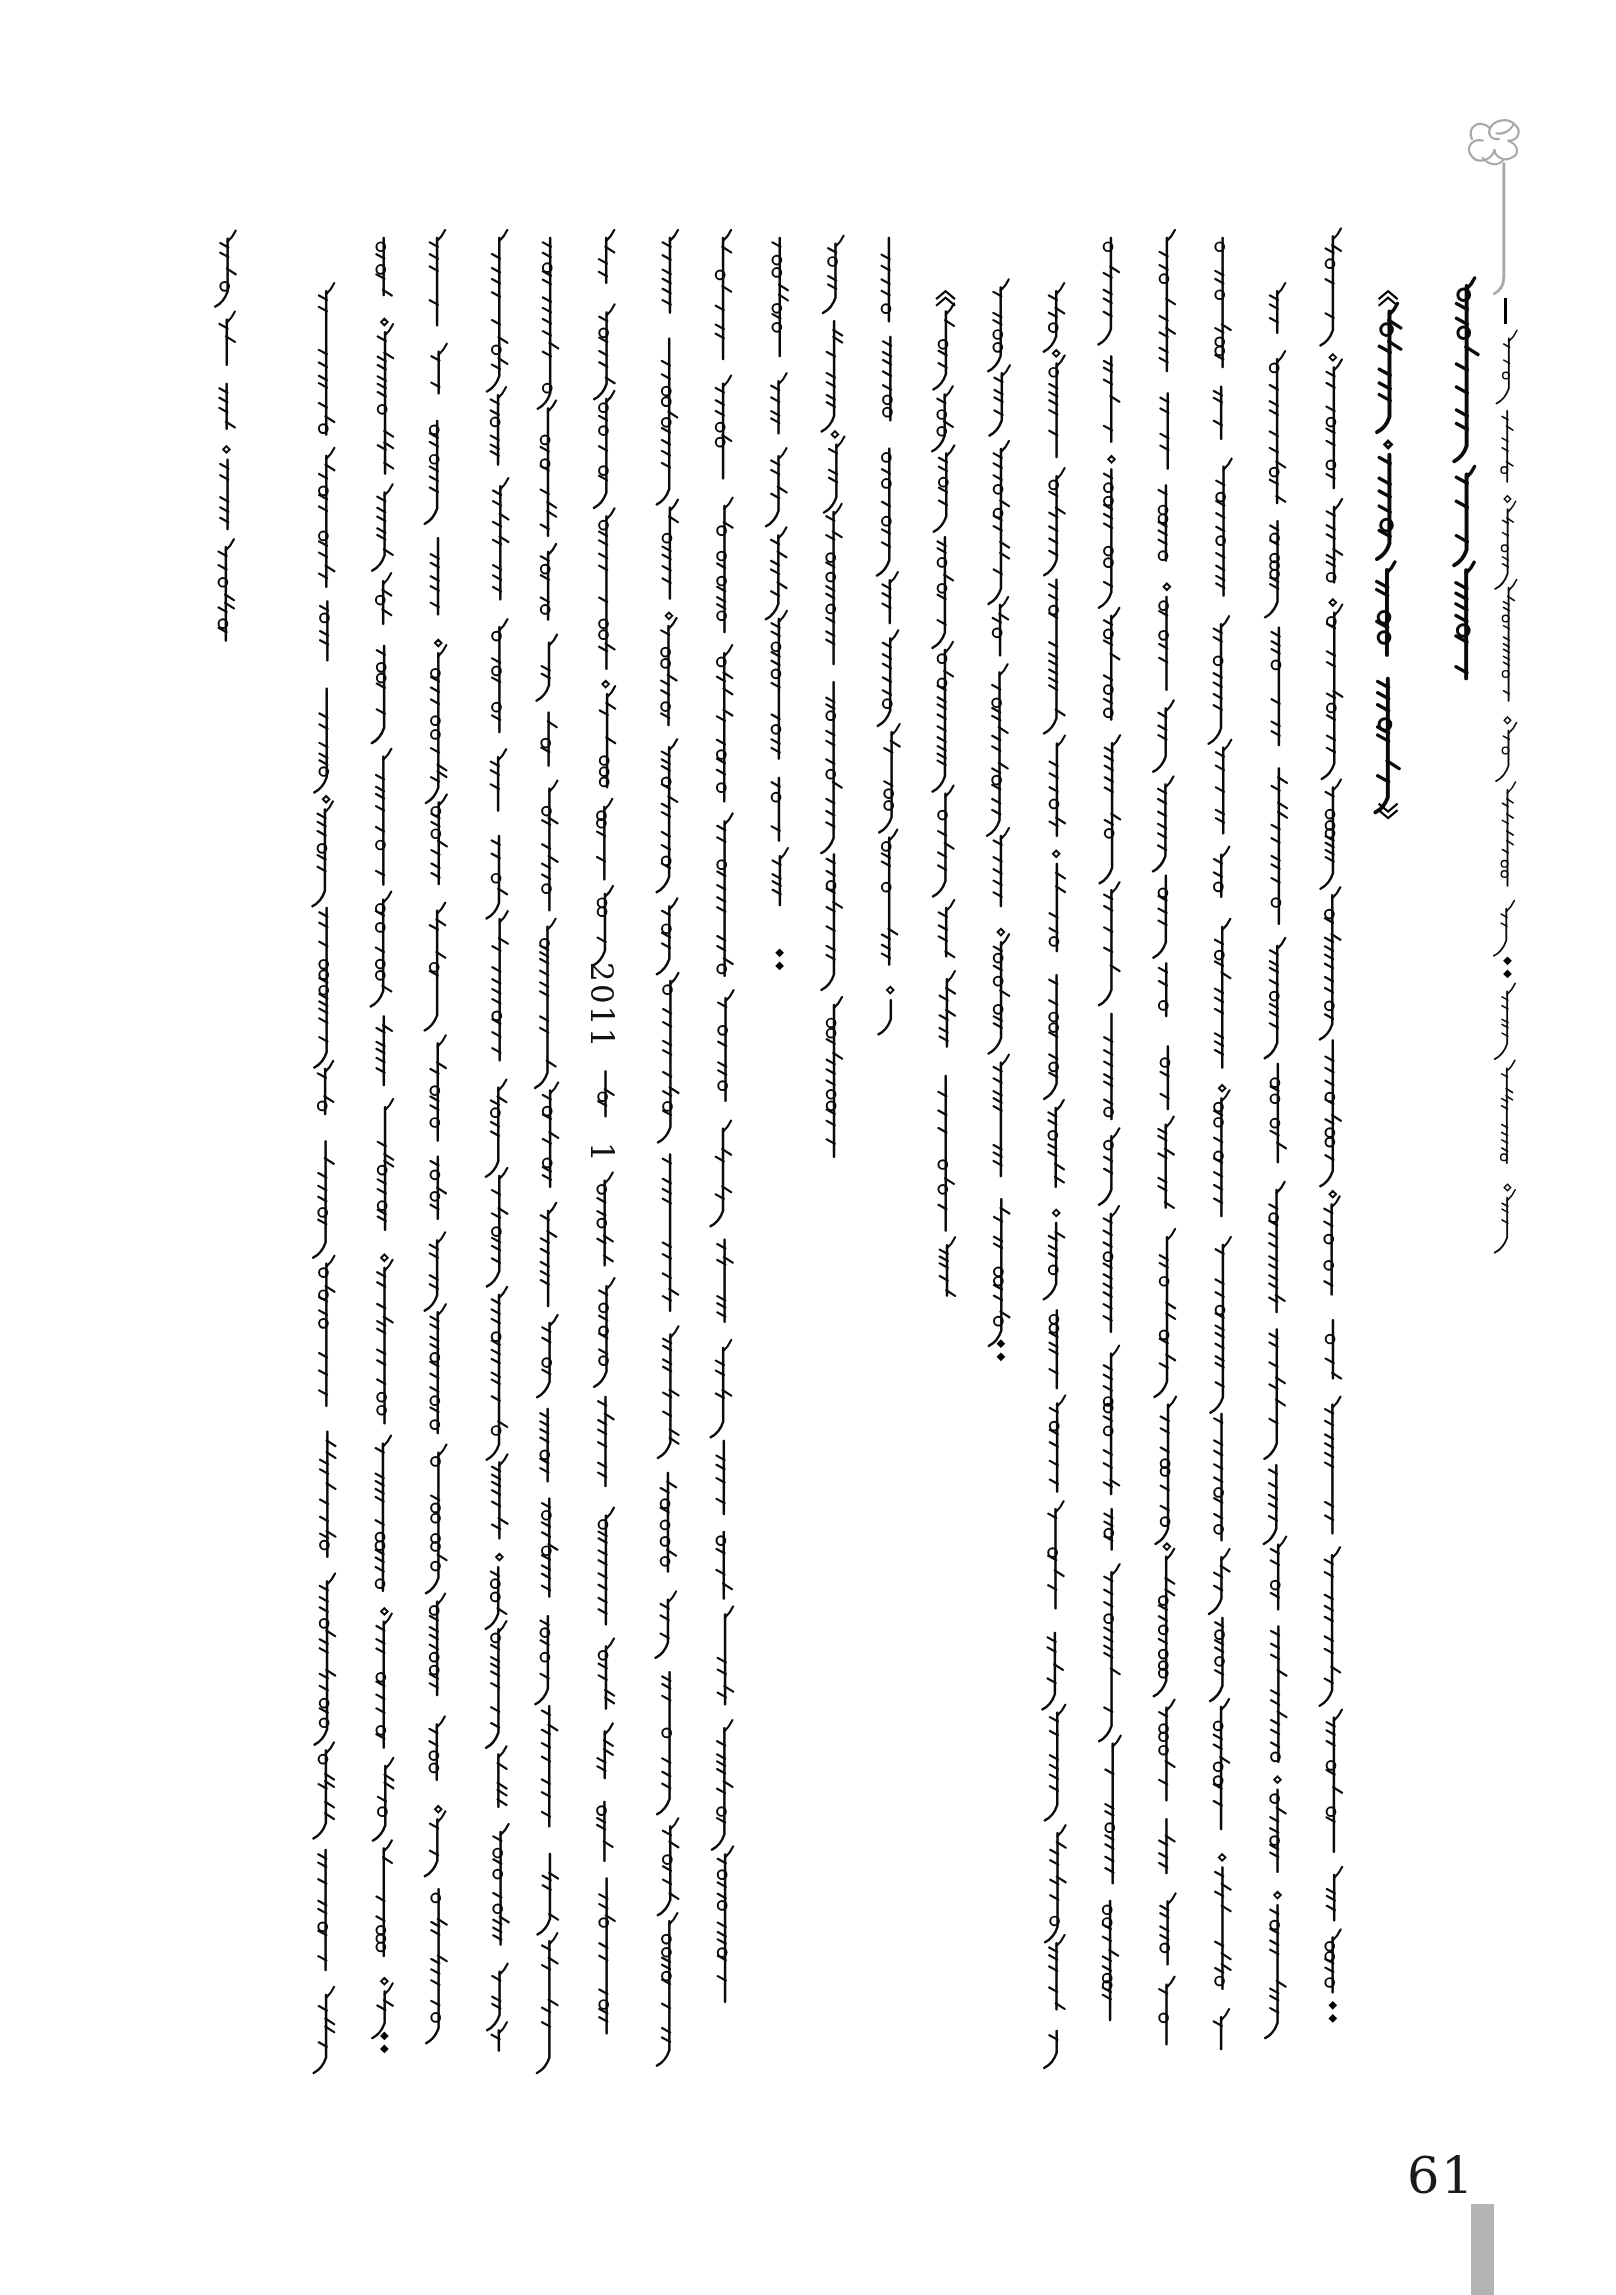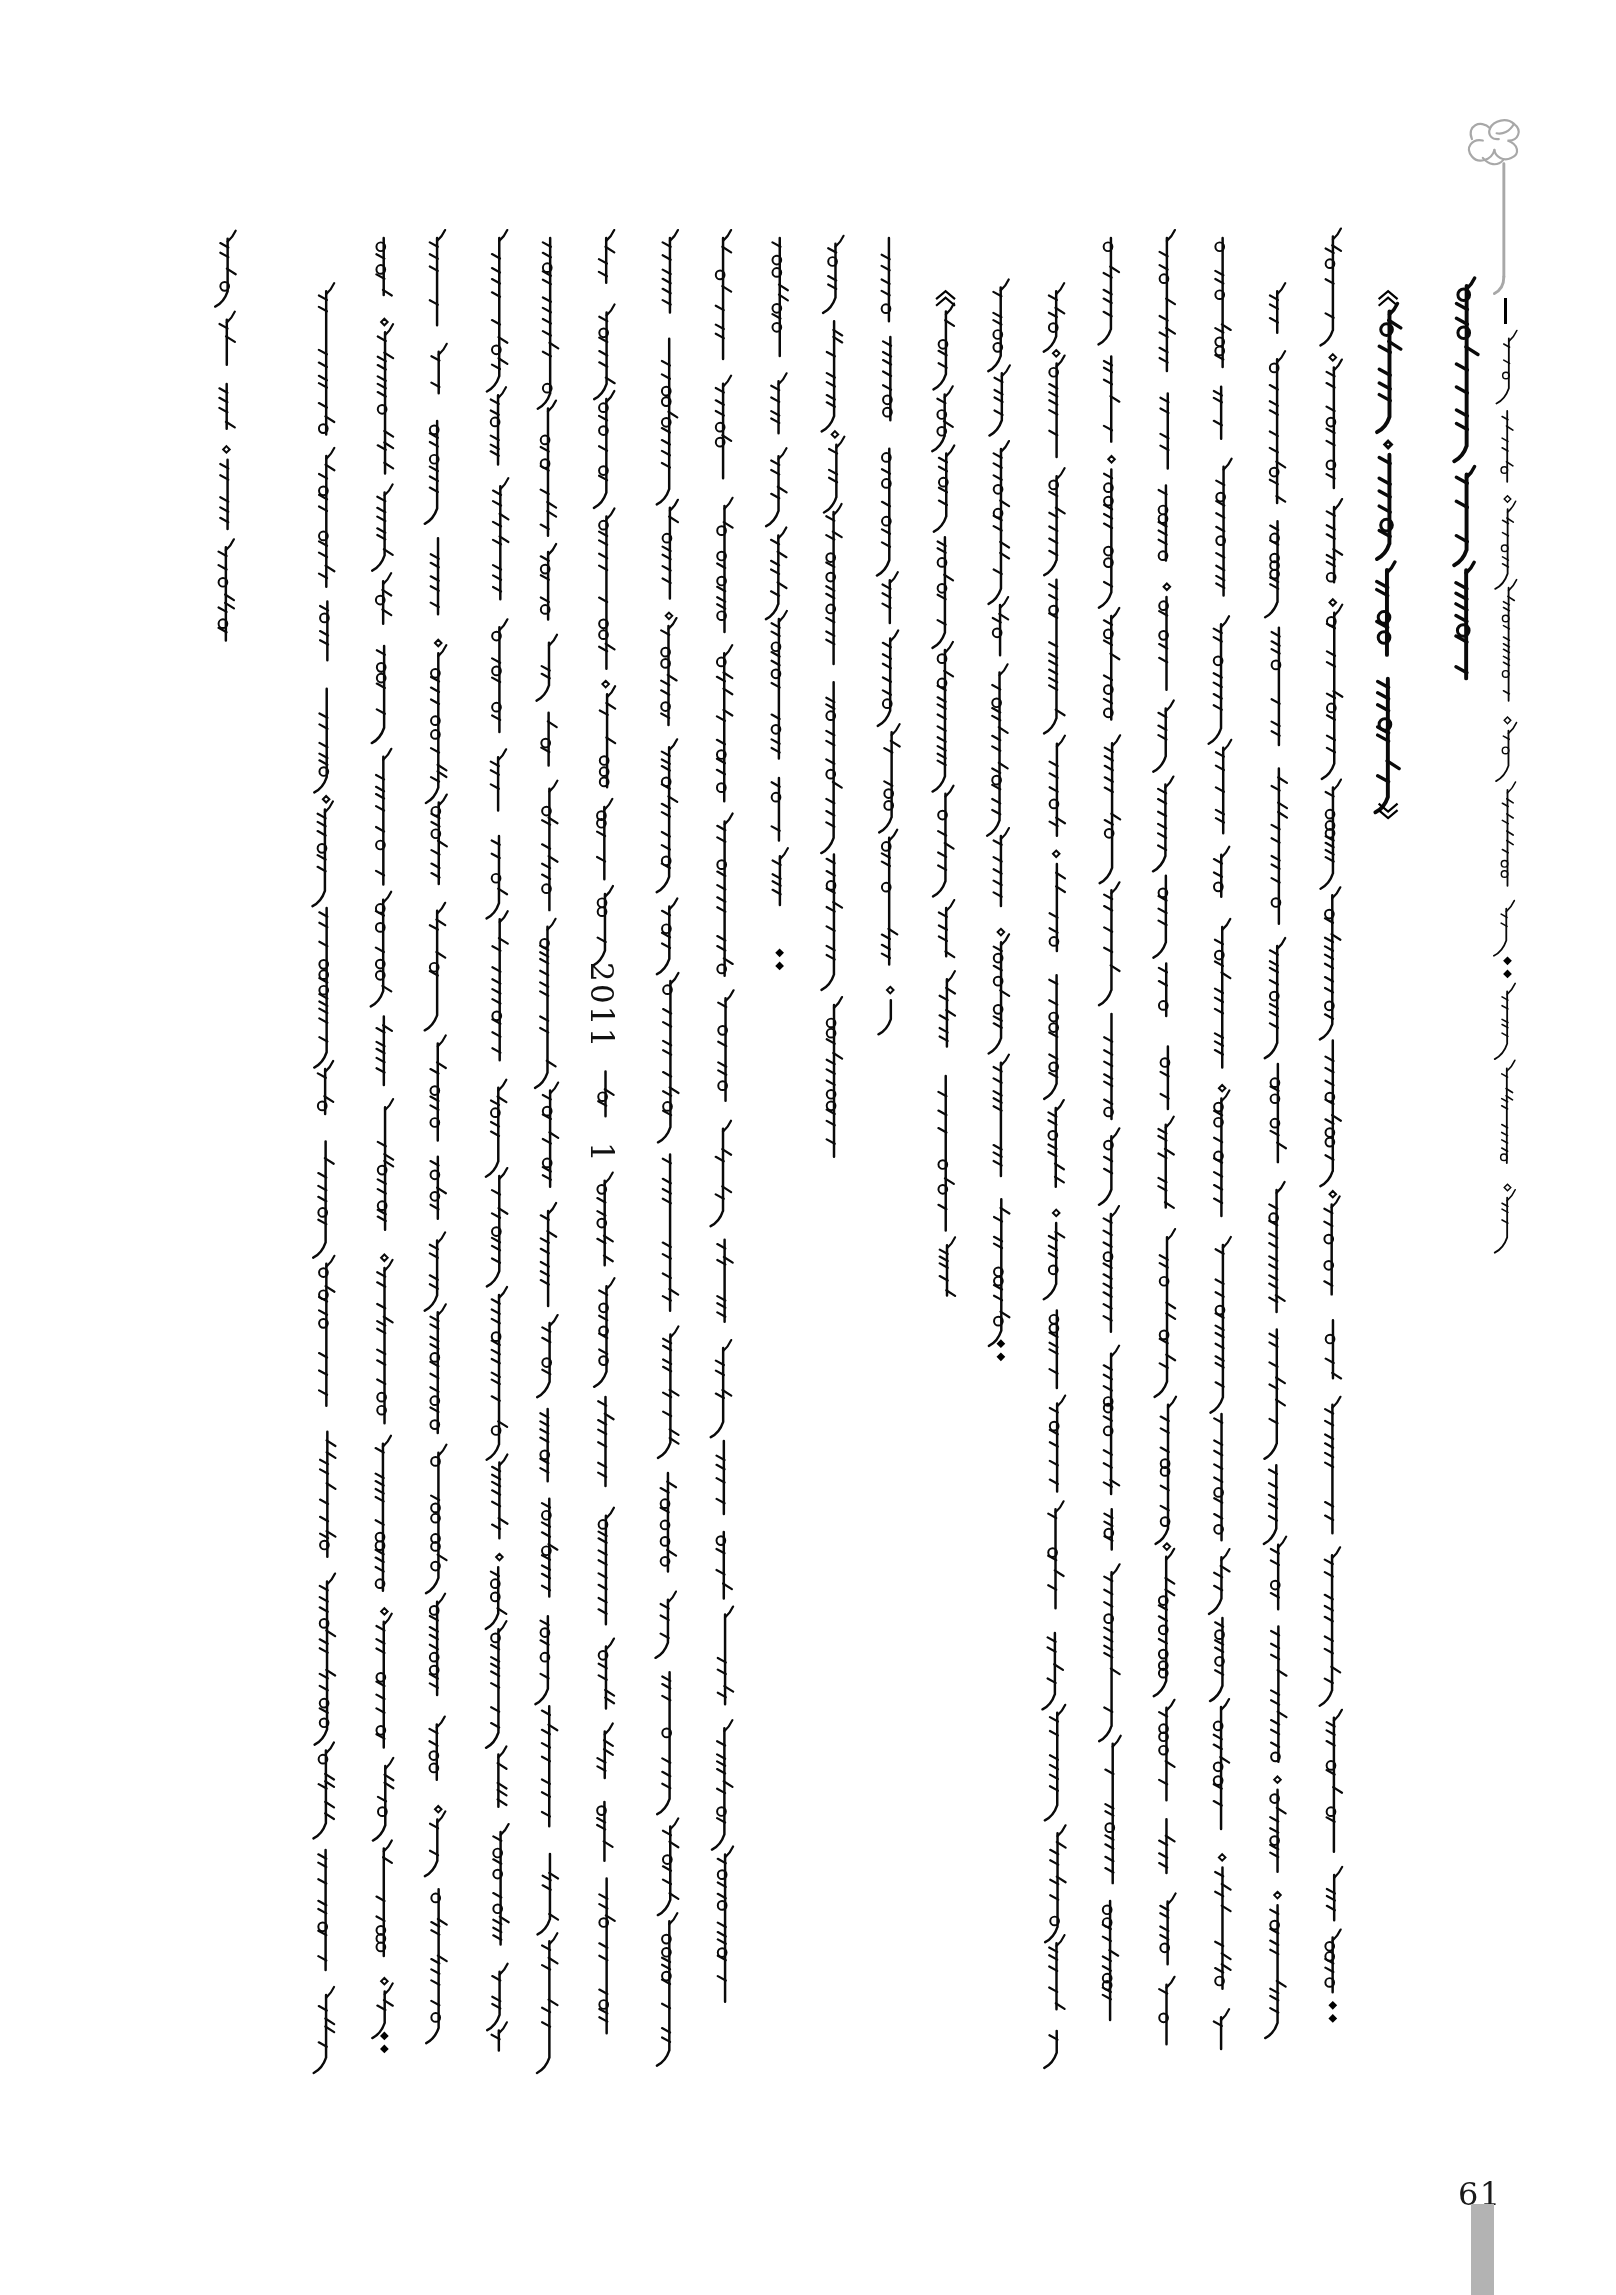--- a/index.html
+++ b/index.html
@@ -10,22 +10,22 @@
   #script-layer{position:absolute;left:0;top:0;width:1616px;height:2295px;}
   #ornament{position:absolute;left:1456px;top:115px;width:87px;height:183px;}
   .vdash{position:absolute;left:1504px;top:298px;width:2.9px;height:26px;background:#000;}
   .rot{
     position:absolute;transform-origin:0 0;transform:rotate(90deg);
     font-family:"DejaVu Serif", serif;color:#111;white-space:nowrap;
   }
   #year-num{left:620px;top:962px;font-size:31px;letter-spacing:2.2px;}
   #issue-num{left:620px;top:1142px;font-size:31px;}
   .pageno{
-    position:absolute;left:1458px;top:2146px;font-size:32px;color:#1a1a1a;
-    font-family:"DejaVu Serif", serif;letter-spacing:1.5px;margin-top:29px;
+    position:absolute;left:1407px;top:2146px;font-size:51px;color:#1a1a1a;
+    font-family:"DejaVu Serif", serif;letter-spacing:1.5px;
   }
   .edgebar{position:absolute;left:1471px;top:2204px;width:23px;height:91px;background:#b3b3b3;}
 </style>
 </head>
 <body>
 
 <div class="page">
 
   <svg id="ornament" viewBox="0 0 120 250" fill="none">
     <g stroke="#a8a8a8" stroke-width="3" stroke-linecap="round" fill="none">

